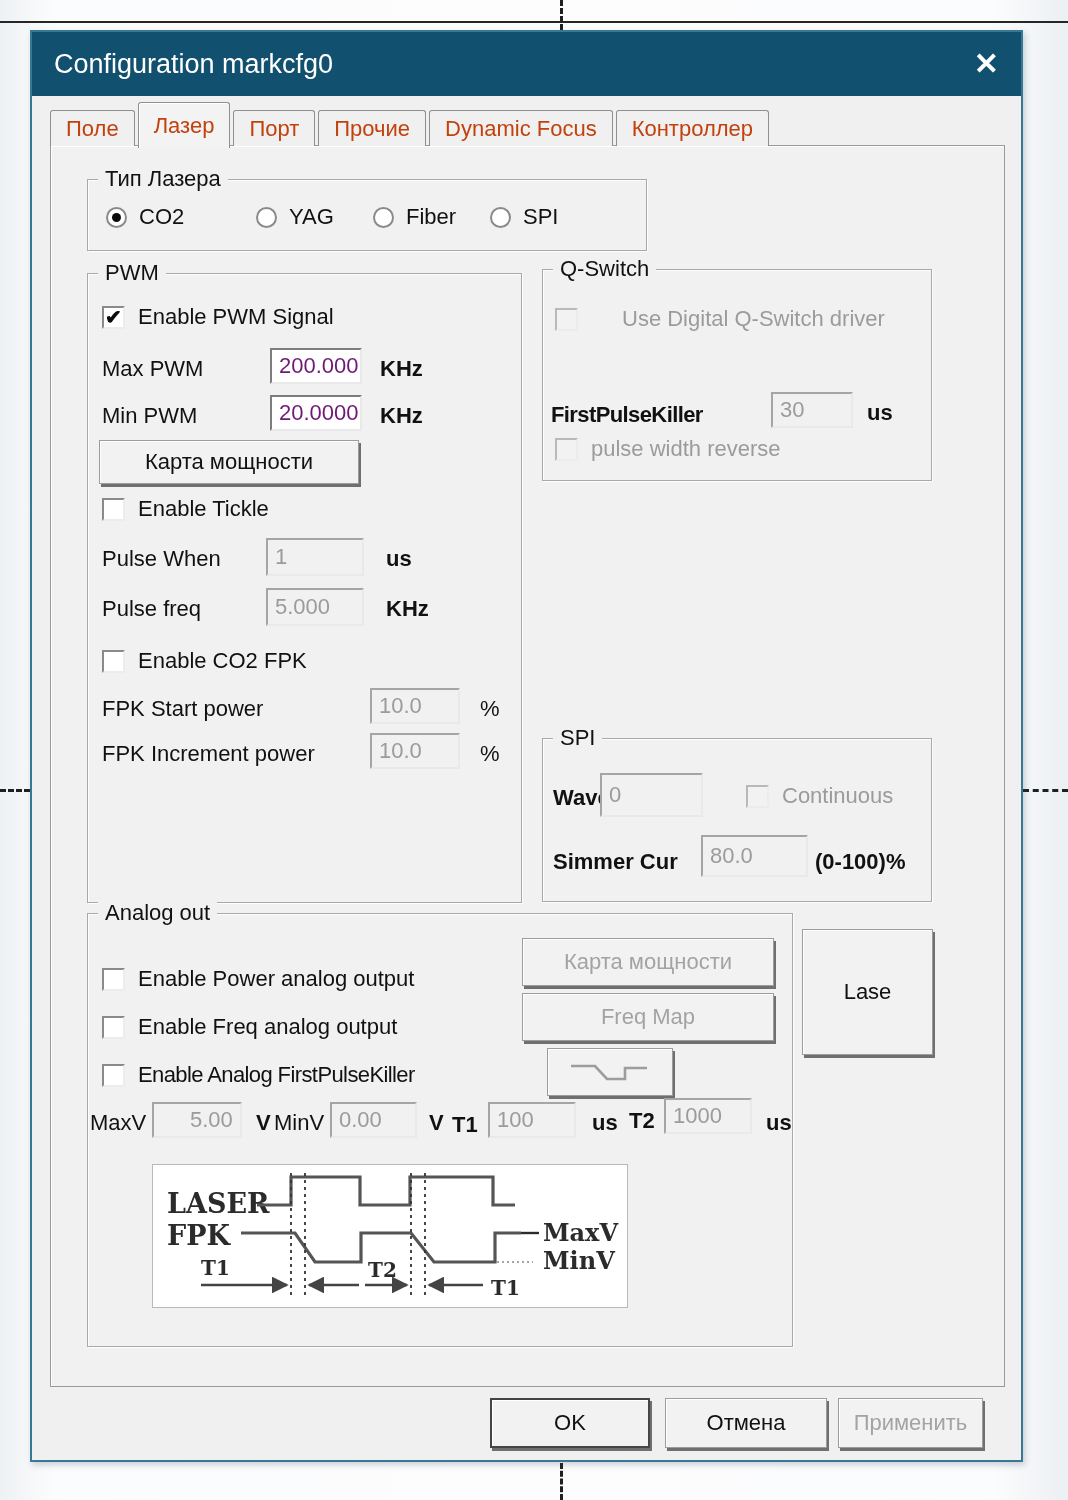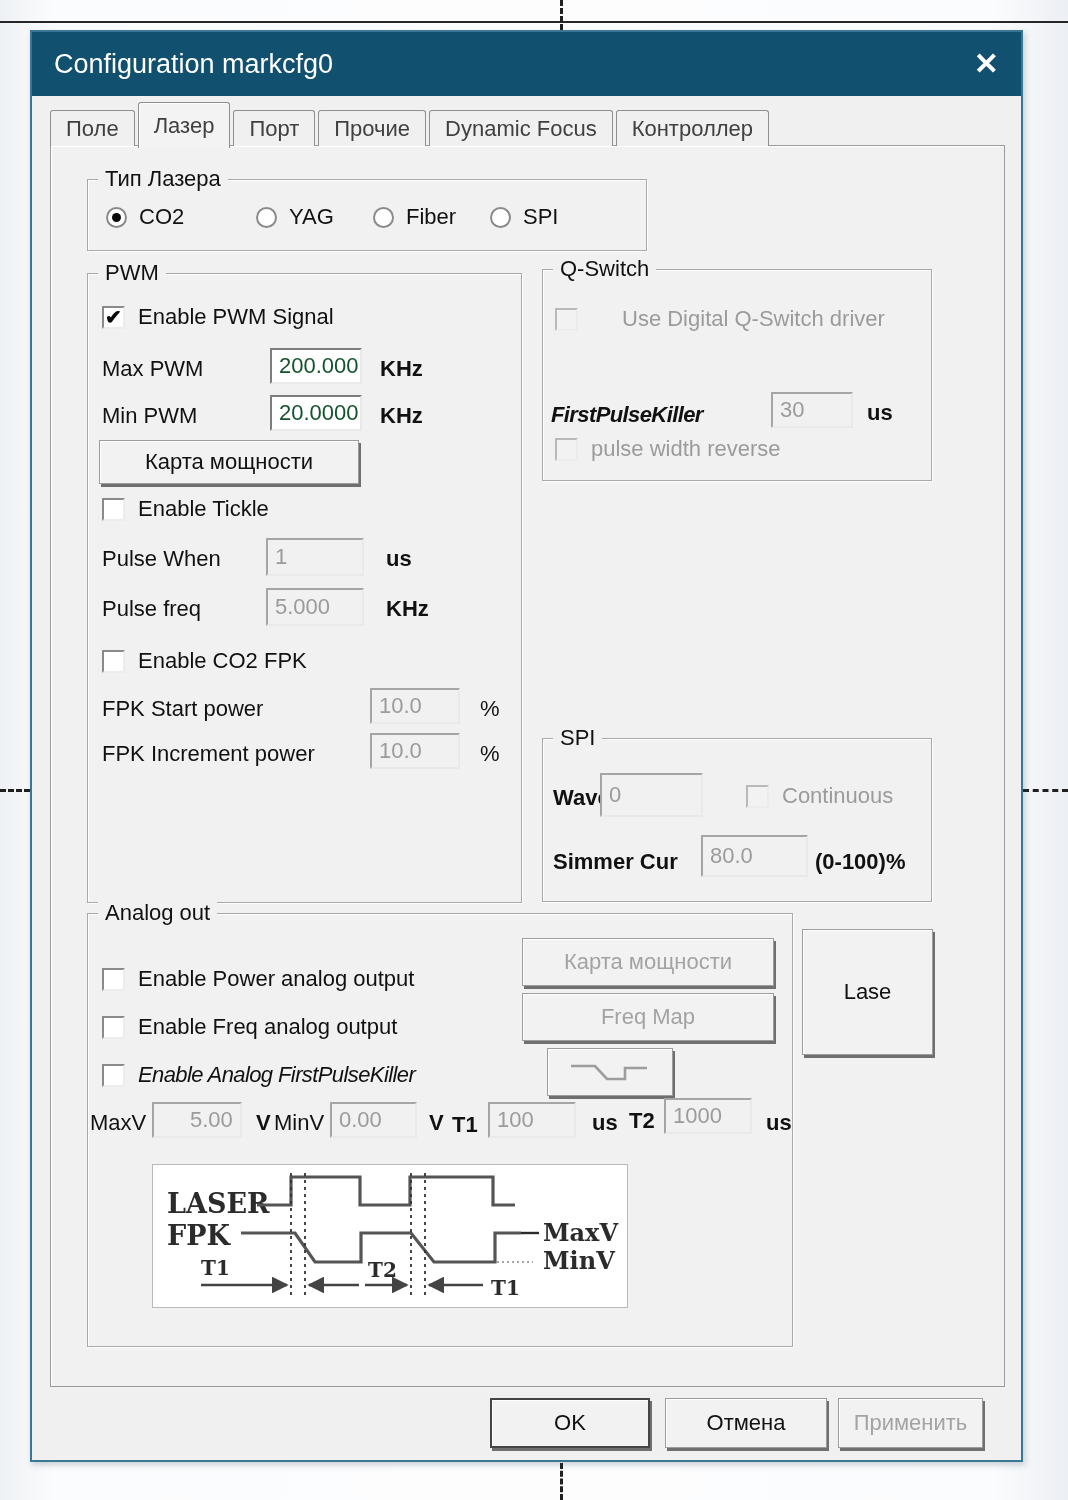--- a/index.html
+++ b/index.html
@@ -24,40 +24,40 @@
   .titlebar {
     height:64px; background:#11506f; color:#fff;
     display:flex; align-items:center; padding:0 22px; font-size:27px;
   }
   .title-close { margin-left:auto; font-size:30px; font-weight:bold; cursor:default; line-height:1; }
   .client { position:relative; width:100%; height:calc(100% - 64px); }
 
   
   .tabs { position:absolute; left:18px; top:8px; height:42px; display:flex; align-items:flex-end; z-index:3; }
   .tab {
-    height:36px; padding:0 15px; margin-right:3px; font-size:22px; color:#404040;
+    height:36px; padding:0 15px; margin-right:3px; font-size:22px; color:#c2410c;
     border:1px solid #8f8f8f; border-bottom:none; border-radius:3px 3px 0 0;
     background:#f0f0f0; display:flex; align-items:center; white-space:nowrap;
   }
   .tab.active { height:46px; background:#f3f3f3; position:relative; z-index:4; margin-bottom:-2px; box-shadow:inset 1px 1px 0 #fff; }
 
   .tabframe {
     position:absolute; left:18px; top:49px; width:955px; height:1242px;
     border:1px solid #9a9a9a; background:#f1f1f1; box-shadow:inset 1px 1px 0 #ffffff; z-index:2;
   }
 
   
   .grp { position:absolute; border:1px solid #a9a9a9; box-shadow:inset 1px 1px 0 #fdfdfd, 1px 1px 0 #fdfdfd; }
   .grp-title { position:absolute; top:-14px; left:10px; background:#f1f1f1; padding:0 7px; font-size:22px; color:#111; white-space:nowrap; }
 
   .lbl { position:absolute; font-size:22px; color:#111; white-space:nowrap; }
-  .tight { letter-spacing:-0.6px;font-style:italic; }
+  .tight { letter-spacing:-0.6px; }
 
   .field {
-    position:absolute; height:36px; background:#fff; color:#14532d;
+    position:absolute; height:36px; background:#fff; color:#701a75;
     border-top:2px solid #7d7d7d; border-left:2px solid #7d7d7d;
     border-bottom:2px solid #e9e9e9; border-right:2px solid #e9e9e9;
     font-size:22px; padding:0 7px; display:flex; align-items:center;
   }
   .field.dis { background:#f1f1f1; color:#9b9b9b; border-top-color:#a5a5a5; border-left-color:#a5a5a5; }
 
   .cb { position:absolute; display:flex; align-items:center; gap:13px; font-size:22px; color:#111; white-space:nowrap; }
   .cb .box {
     width:23px; height:23px; background:#fff; flex:none;
     border-top:2px solid #8a8a8a; border-left:2px solid #8a8a8a;

